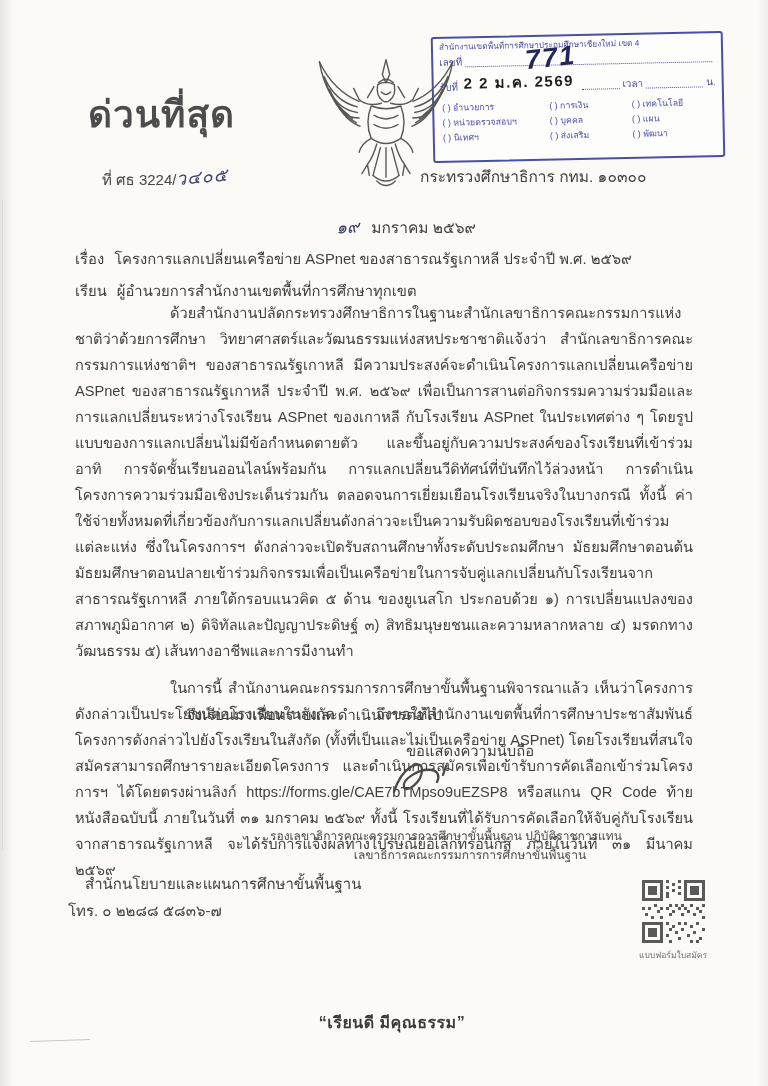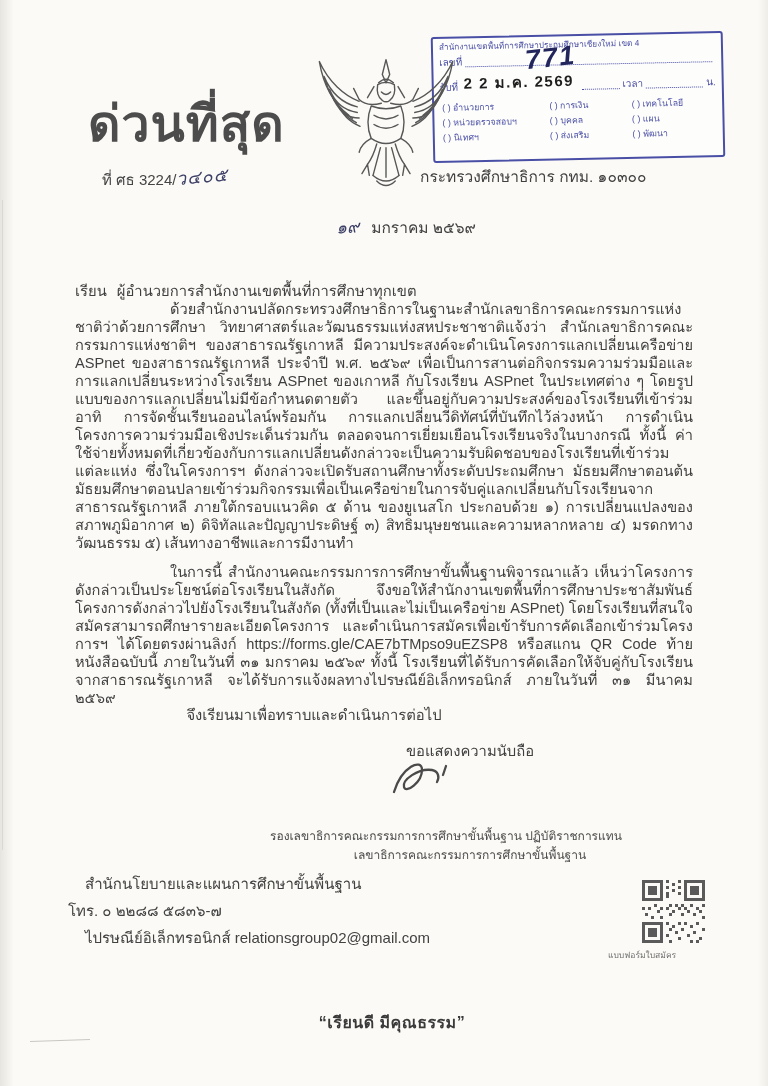--- a/index.html
+++ b/index.html
@@ -25,45 +25,45 @@
     left:92px;top:8px;font-size:27px;line-height:27px;color:#23265c;
     font-style:italic;font-weight:600;transform:rotate(-5deg);letter-spacing:2px;
   }
   .date-stamp{
     font-size:15px;font-weight:700;color:#1f1f1f;letter-spacing:1.5px;
     white-space:nowrap;margin:0 4px -1px 6px;transform:rotate(-.5deg);
     font-family:"Liberation Sans","DejaVu Sans",sans-serif;
   }
   .stamp-checks{display:grid;grid-template-columns:1.3fr 1fr 1fr;row-gap:5px;margin:8px 2px 0;font-size:8.8px;line-height:10px;}
   
-  .urgency{left:88px;top:84px;font-size:50px;font-weight:700;color:#4c4c4c;letter-spacing:1px;}
+  .urgency{left:88px;top:84px;font-size:37px;font-weight:700;color:#4c4c4c;letter-spacing:1px;}
   .ref-line{left:102px;top:164px;font-size:15px;color:#454545;}
   .ref-line .hand{display:inline-block;font-size:18px;color:#3c3f66;font-style:italic;transform:rotate(-5deg) translateY(-2px);letter-spacing:1px;}
   .agency{left:420px;top:164px;font-size:15.5px;line-height:26px;color:#414141;}
   .date-line{left:336px;top:213px;font-size:15.5px;color:#414141;}
   .date-line .hand{display:inline-block;font-size:17px;color:#3c3f66;font-style:italic;transform:rotate(-4deg);margin-right:12px;}
   .subject-line{left:75px;top:247px;font-size:14.8px;color:#3f3f3f;}
   .subject-line .lbl,.to-line .lbl{margin-right:10px;}
   .to-line{left:75px;top:279px;font-size:14.8px;color:#3f3f3f;}
   
-  .body-text{left:75px;top:300px;width:618px;font-size:14.6px;line-height:18px;text-align:justify;color:#3f3f3f;}
+  .body-text{left:75px;top:300px;width:618px;font-size:14.6px;line-height:26px;text-align:justify;color:#3f3f3f;}
   .body-text p{margin:0;text-indent:95px;}
   .body-text p + p{margin-top:11px;}
   .closing-line{left:0;top:703px;width:628px;text-align:center;font-size:14.8px;color:#3f3f3f;}
   .salutation{left:270px;top:739px;width:400px;text-align:center;font-size:14.8px;color:#3f3f3f;}
   .signature{left:386px;top:756px;}
   .signer-name{left:270px;top:802px;width:400px;text-align:center;font-size:15px;color:#3f3f3f;}
   .signer-title1{left:270px;top:826px;width:400px;font-size:12px;color:#4a4a4a;}
   .signer-title2{left:270px;top:845px;width:400px;text-align:center;font-size:12px;color:#4a4a4a;}
   
   .footer-office{left:85px;top:872px;font-size:15px;color:#424242;}
   .footer-phone{left:68px;top:899px;font-size:15px;color:#424242;}
   .footer-email{left:85px;top:926px;font-size:15px;color:#424242;}
   .qr{left:642px;top:880px;}
-  .qr-caption{left:608px;top:948px;width:130px;text-align:left;font-size:8.5px;color:#6a6a6a;}
+  .qr-caption{left:608px;top:948px;width:130px;text-align:center;font-size:8.5px;color:#6a6a6a;}
   .slogan{left:10px;top:1010px;width:764px;text-align:center;font-size:16px;font-weight:600;letter-spacing:.5px;color:#3a3a3a;}
   .scan-mark{position:absolute;background:#c9c7c2;}
 </style>
 </head>
 <body>
 
 <div class="page">
 
   <div class="abs stamp-box">
     <div class="hdr">สำนักงานเขตพื้นที่การศึกษาประถมศึกษาเชียงใหม่ เขต 4</div>
@@ -127,20 +127,23 @@
   </svg>
 
   <div class="abs agency">
     <div>กระทรวงศึกษาธิการ  กทม. ๑๐๓๐๐</div>
   </div>
 
   <div class="abs date-line">
     <span class="hand">๑๙</span><span>มกราคม ๒๕๖๙</span>
   </div>
 
+  <div class="abs subject-line">
+    <span class="lbl">เรื่อง</span><span>โครงการแลกเปลี่ยนเครือข่าย ASPnet ของสาธารณรัฐเกาหลี ประจำปี พ.ศ. ๒๕๖๙</span>
+  </div>
   <div class="abs to-line">
     <span class="lbl">เรียน</span><span>ผู้อำนวยการสำนักงานเขตพื้นที่การศึกษาทุกเขต</span>
   </div>
 
   <div class="abs body-text">
     <p>ด้วยสำนักงานปลัดกระทรวงศึกษาธิการในฐานะสำนักเลขาธิการคณะกรรมการแห่งชาติว่าด้วยการศึกษา วิทยาศาสตร์และวัฒนธรรมแห่งสหประชาชาติแจ้งว่า สำนักเลขาธิการคณะกรรมการแห่งชาติฯ ของสาธารณรัฐเกาหลี มีความประสงค์จะดำเนินโครงการแลกเปลี่ยนเครือข่าย ASPnet ของสาธารณรัฐเกาหลี ประจำปี พ.ศ. ๒๕๖๙ เพื่อเป็นการสานต่อกิจกรรมความร่วมมือและการแลกเปลี่ยนระหว่างโรงเรียน ASPnet ของเกาหลี กับโรงเรียน ASPnet ในประเทศต่าง ๆ โดยรูปแบบของการแลกเปลี่ยนไม่มีข้อกำหนดตายตัว และขึ้นอยู่กับความประสงค์ของโรงเรียนที่เข้าร่วม อาทิ การจัดชั้นเรียนออนไลน์พร้อมกัน การแลกเปลี่ยนวีดิทัศน์ที่บันทึกไว้ล่วงหน้า การดำเนินโครงการความร่วมมือเชิงประเด็นร่วมกัน ตลอดจนการเยี่ยมเยือนโรงเรียนจริงในบางกรณี ทั้งนี้ ค่าใช้จ่ายทั้งหมดที่เกี่ยวข้องกับการแลกเปลี่ยนดังกล่าวจะเป็นความรับผิดชอบของโรงเรียนที่เข้าร่วมแต่ละแห่ง ซึ่งในโครงการฯ ดังกล่าวจะเปิดรับสถานศึกษาทั้งระดับประถมศึกษา มัธยมศึกษาตอนต้น มัธยมศึกษาตอนปลายเข้าร่วมกิจกรรมเพื่อเป็นเครือข่ายในการจับคู่แลกเปลี่ยนกับโรงเรียนจากสาธารณรัฐเกาหลี ภายใต้กรอบแนวคิด ๕ ด้าน ของยูเนสโก ประกอบด้วย ๑) การเปลี่ยนแปลงของสภาพภูมิอากาศ ๒) ดิจิทัลและปัญญาประดิษฐ์ ๓) สิทธิมนุษยชนและความหลากหลาย ๔) มรดกทางวัฒนธรรม ๕) เส้นทางอาชีพและการมีงานทำ</p>
     <p>ในการนี้ สำนักงานคณะกรรมการการศึกษาขั้นพื้นฐานพิจารณาแล้ว เห็นว่าโครงการดังกล่าวเป็นประโยชน์ต่อโรงเรียนในสังกัด จึงขอให้สำนักงานเขตพื้นที่การศึกษาประชาสัมพันธ์โครงการดังกล่าวไปยังโรงเรียนในสังกัด (ทั้งที่เป็นและไม่เป็นเครือข่าย ASPnet) โดยโรงเรียนที่สนใจสมัครสามารถศึกษารายละเอียดโครงการ และดำเนินการสมัครเพื่อเข้ารับการคัดเลือกเข้าร่วมโครงการฯ ได้โดยตรงผ่านลิงก์ https://forms.gle/CAE7bTMpso9uEZSP8 หรือสแกน QR Code ท้ายหนังสือฉบับนี้ ภายในวันที่ ๓๑ มกราคม ๒๕๖๙ ทั้งนี้ โรงเรียนที่ได้รับการคัดเลือกให้จับคู่กับโรงเรียนจากสาธารณรัฐเกาหลี จะได้รับการแจ้งผลทางไปรษณีย์อิเล็กทรอนิกส์ ภายในวันที่ ๓๑ มีนาคม ๒๕๖๙</p>
   </div>
 
   <div class="abs closing-line">จึงเรียนมาเพื่อทราบและดำเนินการต่อไป</div>
@@ -151,21 +154,20 @@
       <path d="M8 36 C16 10 36 2 36 14 C36 26 20 38 18 31 C16 24 32 12 46 14 C52 15 54 21 51 26"></path>
       <path d="M60 10 L57 19"></path>
     </g>
   </svg>
 
   <div class="abs signer-title1">รองเลขาธิการคณะกรรมการการศึกษาขั้นพื้นฐาน ปฏิบัติราชการแทน</div>
   <div class="abs signer-title2">เลขาธิการคณะกรรมการการศึกษาขั้นพื้นฐาน</div>
 
   <div class="abs footer-office">สำนักนโยบายและแผนการศึกษาขั้นพื้นฐาน</div>
   <div class="abs footer-phone">โทร. ๐ ๒๒๘๘ ๕๘๓๖-๗</div>
-  <div class="abs footer-email">ไปรษณีย์อิเล็กทรอนิกส์ relationsgroup02@gmail.com</div>
 
   <svg class="abs qr" width="63" height="63" viewBox="0 0 21 21">
     <path fill="#5a5a5a" fill-rule="evenodd" d="
       M0 0h7v7h-7z M1 1h5v5h-5z M2 2h3v3h-3z
       M14 0h7v7h-7z M15 1h5v5h-5z M16 2h3v3h-3z
       M0 14h7v7h-7z M1 15h5v5h-5z M2 16h3v3h-3z
       M8 0h1v1h-1z M8 2h1v1h-1z M8 4h1v1h-1z M8 5h1v1h-1z M10 1h1v1h-1z M10 3h1v1h-1z
       M12 0h1v1h-1z M12 2h1v1h-1z M12 4h1v1h-1z
       M9 8h1v1h-1z M11 8h1v1h-1z M13 8h1v1h-1z
       M0 9h1v1h-1z M2 9h1v1h-1z M4 8h1v1h-1z M5 10h1v1h-1z M6 9h1v1h-1z

